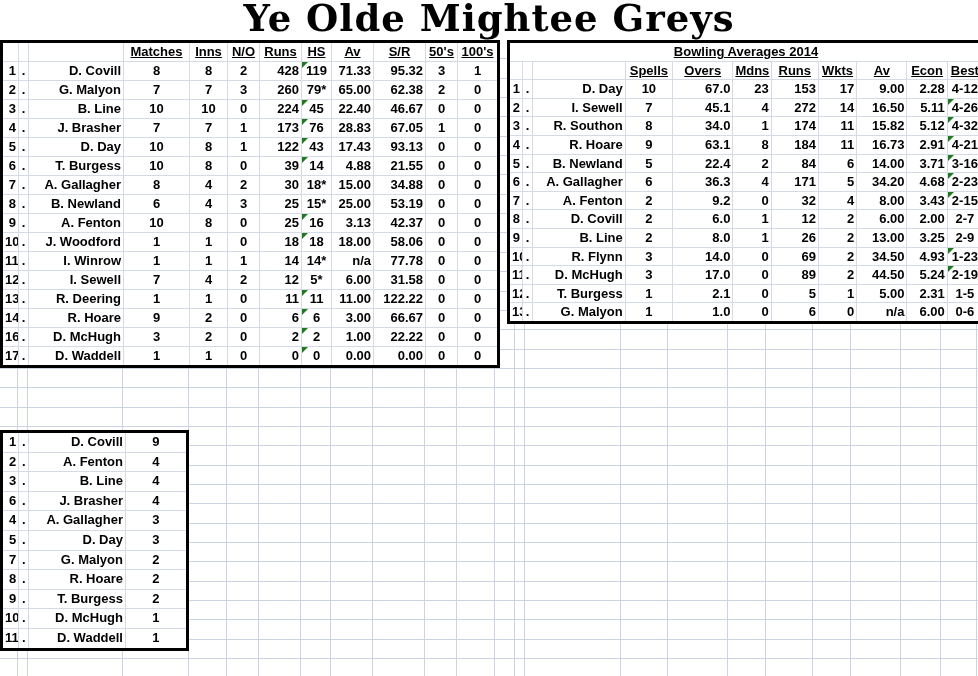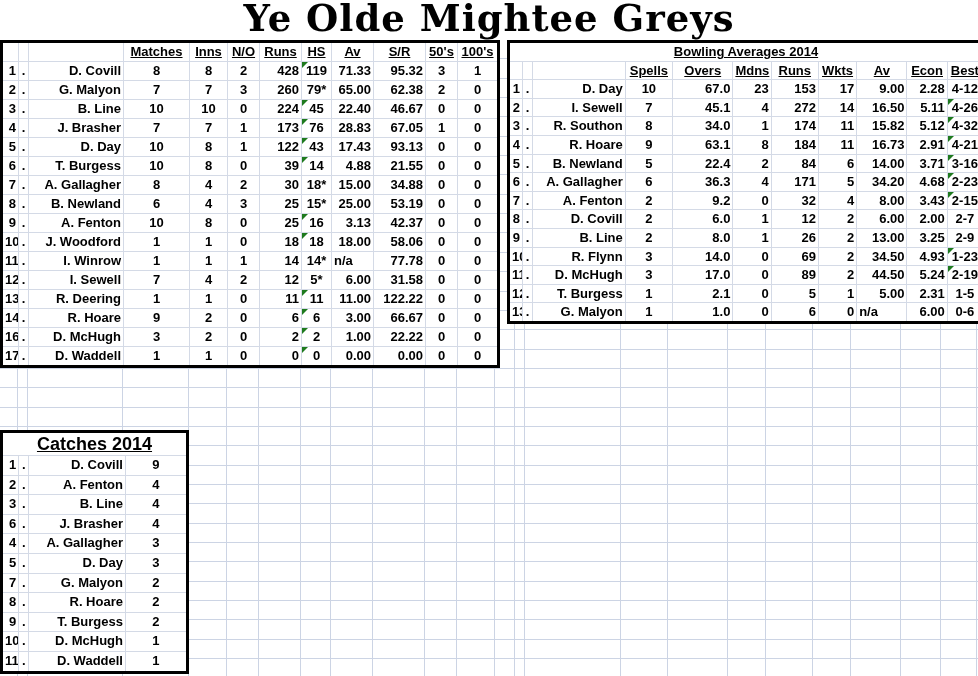--- a/index.html
+++ b/index.html
@@ -48,21 +48,21 @@
   #catchesTable td.t-title{font-size:18px;height:22px;line-height:22px;}
   td.t-head{
     text-align:center;text-decoration:underline;height:20px;line-height:20px;
   }
   td.c-num{text-align:right;padding-right:2px;}
   td.c-dot{text-align:center;padding:0;}
   td.c-name{text-align:right;padding-left:3px;}
   td.c-center{text-align:center;}
   td.c-right{text-align:right;padding-right:4px;}
   td.c-left{text-align:center;padding-left:3px;}
-  td.na{text-align:left;}
+  td.na{text-align:right;}
   td.flagged::before{
     content:"";position:absolute;top:0;left:0;width:0;height:0;
     border:3px solid transparent;
     border-top-color:#1e7a1e;border-left-color:#1e7a1e;
   }
 </style>
 </head>
 <body>
 
 <div class="grid-layer" id="gridLeft">
@@ -557,23 +557,20 @@
 
 <table class="sheet" id="catchesTable">
   <colgroup>
     <col style="width:17px">
       <col style="width:10px">
       <col style="width:95px">
     <col style="width:61px">
   </colgroup>
   <tbody id="catchesBody">
       <tr>
-        <td class="t-title" colspan="4">Catches 2014</td>
-      </tr>
-      <tr>
         <td class="c-num">1</td>
         <td class="c-dot">.</td>
         <td class="c-name">D. Covill</td>
         <td class="c-center">9</td>
       </tr>
       <tr>
         <td class="c-num">2</td>
         <td class="c-dot">.</td>
         <td class="c-name">A. Fenton</td>
         <td class="c-center">4</td>

